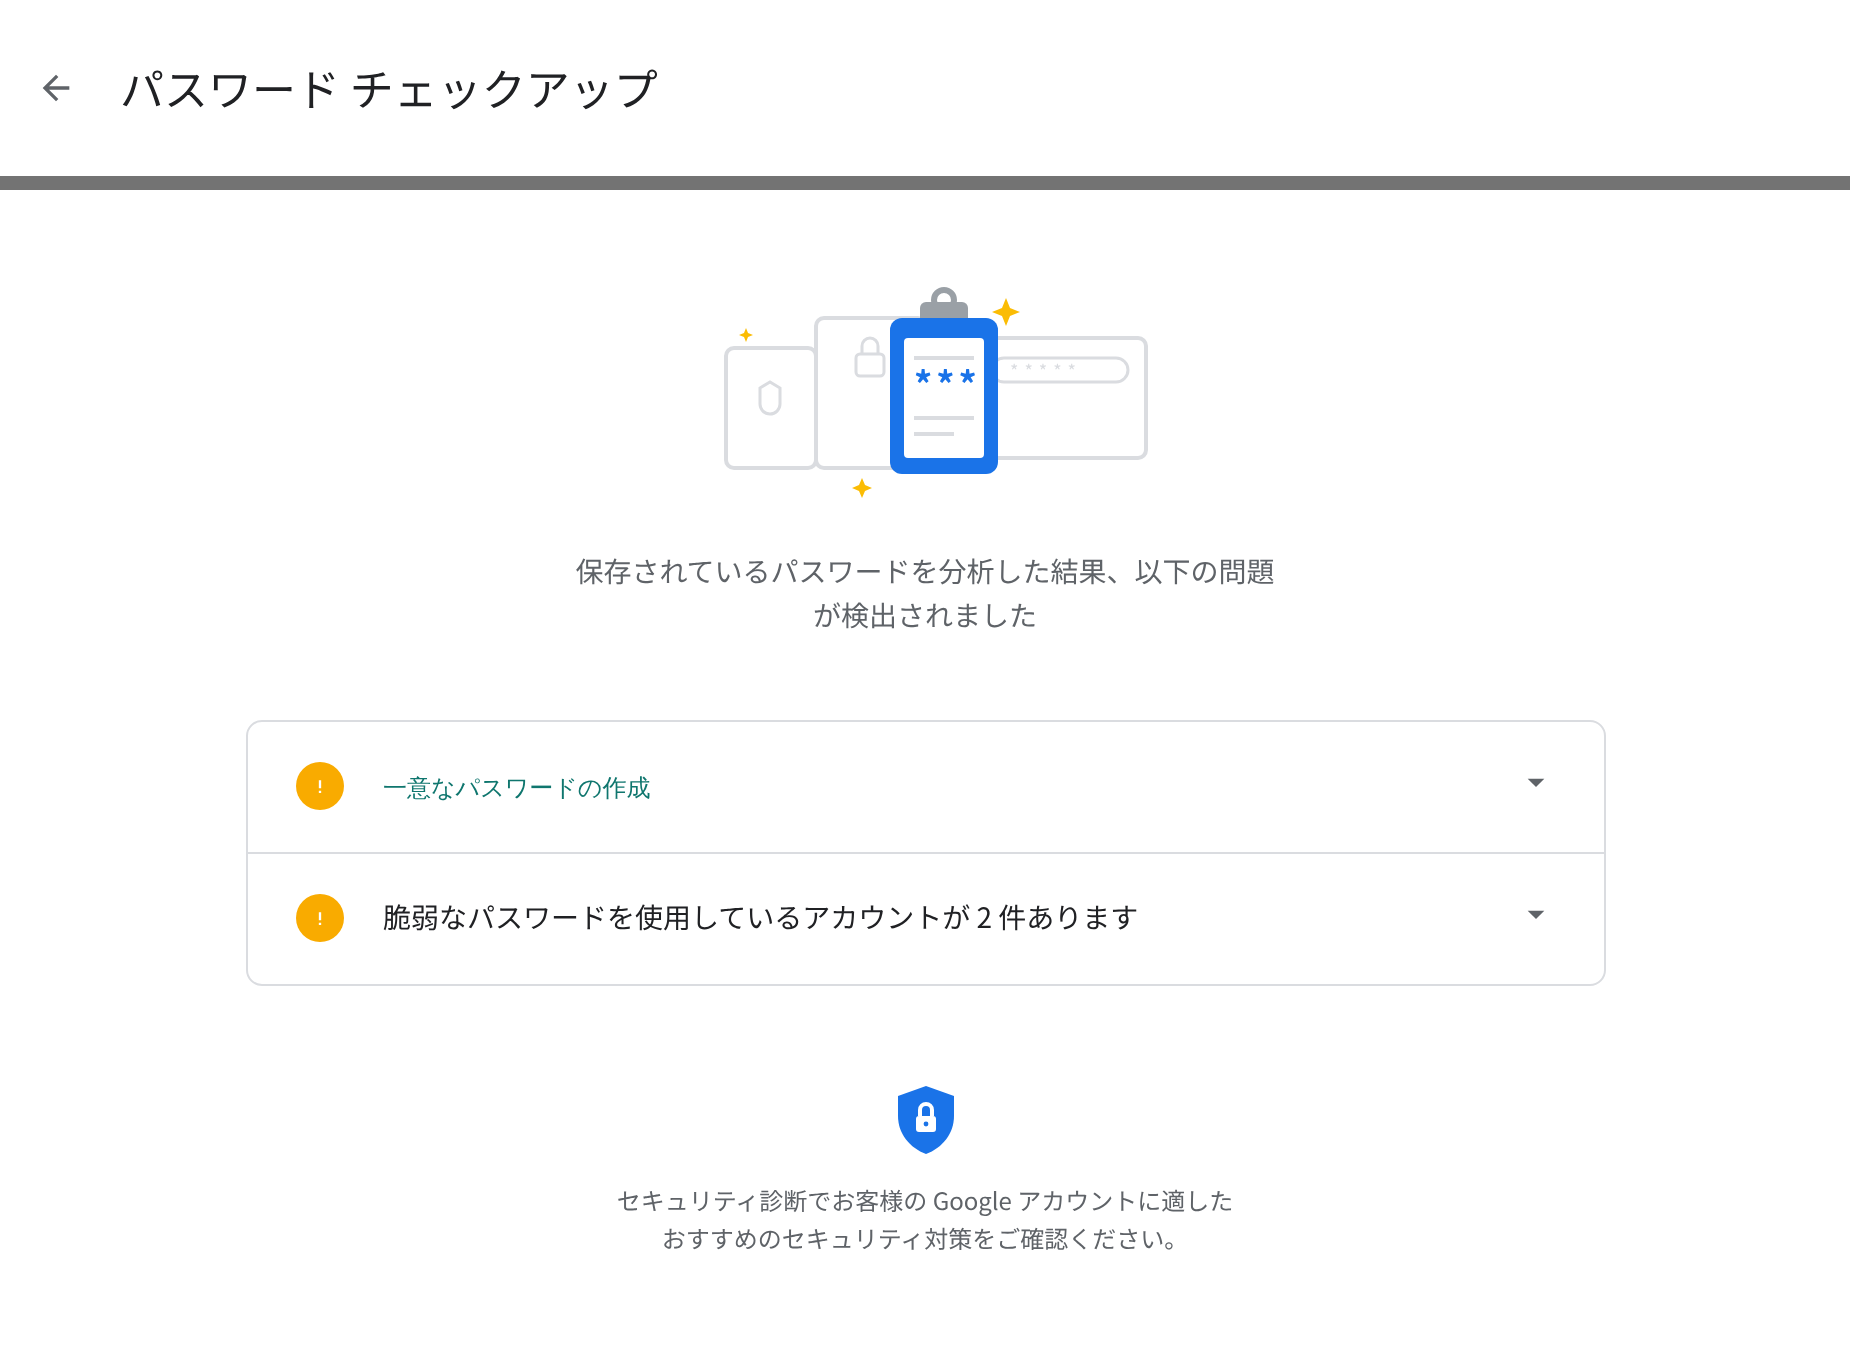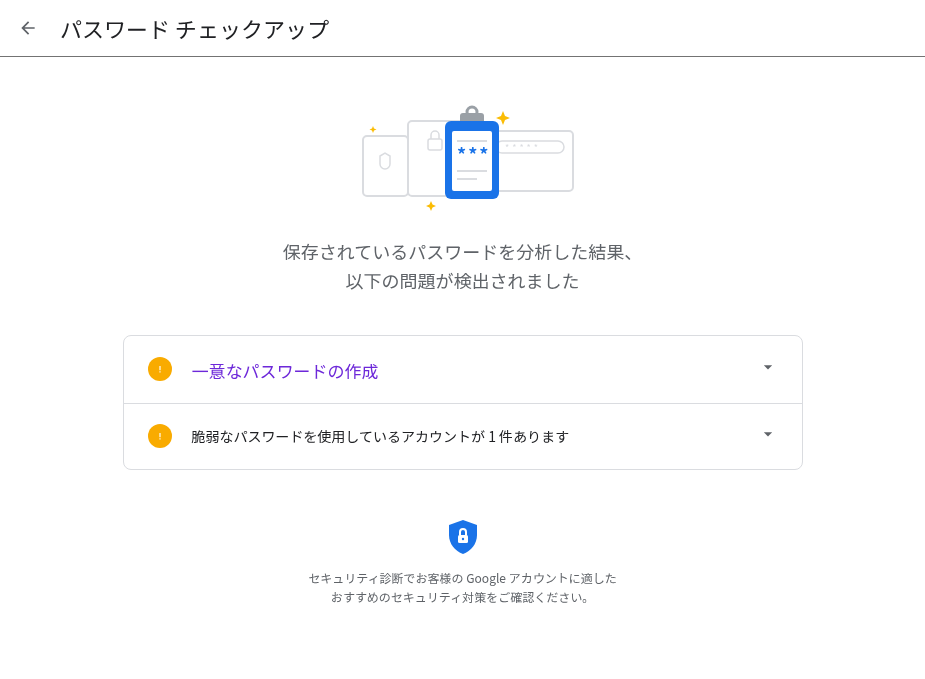--- a/index.html
+++ b/index.html
@@ -5,22 +5,22 @@
     * { margin: 0; padding: 0; box-sizing: border-box; }
     body {
       font-family: 'Noto Sans JP', 'Hiragino Sans', 'Meiryo', Arial, sans-serif;
       background: #fff;
       color: #202124;
       width: 925px;
     }
     .header {
       display: flex;
       align-items: center;
-      padding: 12px 16px;
-      border-bottom: 1px solid #737373;
+      padding: 28px 16px;
+      border-bottom: 7px solid #737373;
     }
     .back-arrow {
       width: 24px;
       height: 24px;
       display: flex;
       align-items: center;
       justify-content: center;
       margin-right: 20px;
       cursor: pointer;
       color: #5f6368;
@@ -35,21 +35,21 @@
       margin: 0 auto;
       padding: 24px 0;
     }
     .hero-illustration {
       display: flex;
       justify-content: center;
       margin: 20px 0 16px;
     }
     .description {
       text-align: center;
-      font-size: 18px;
+      font-size: 14px;
       color: #5f6368;
       line-height: 1.6;
       margin-bottom: 40px;
       max-width: 360px;
       margin-left: auto;
       margin-right: auto;
     }
     .card-list {
       border: 1px solid #dadce0;
       border-radius: 8px;
@@ -77,23 +77,24 @@
     .status-warn { background: #f9ab00; }
     .card-content {
       flex: 1;
     }
     .card-title {
       font-size: 14px;
       color: #202124;
       line-height: 1.5;
     }
     .card-subtitle {
-      font-size: 17px;
-      color: #6d28d9;
+      font-size: 12px;
+      color: #0f766e;
       margin-top: 2px;
+      font-family: Liberation Mono, monospace;
     }
     .expand-icon {
       color: #5f6368;
       flex-shrink: 0;
     }
     .footer-promo {
       text-align: center;
       margin-top: 48px;
       padding: 0 40px;
     }
@@ -171,21 +172,21 @@
       </div>
     </div>
 
     <div class="card-item">
       <div class="status-icon status-warn">
         <svg width="14" height="14" viewBox="0 0 24 24">
             <path d="M11 7h2v7h-2zM11 16h2v2h-2z" fill="#fff"></path>
           </svg>
       </div>
       <div class="card-content">
-        <div class="card-title">脆弱なパスワードを使用しているアカウントが 1 件あります</div>
+        <div class="card-title">脆弱なパスワードを使用しているアカウントが 2 件あります</div>
       </div>
       <div class="expand-icon">
         <svg width="20" height="20" viewBox="0 0 24 24">
             <path d="M7 10l5 5 5-5z" fill="#5f6368"></path>
           </svg>
       </div>
     </div>
   </div>
 
   <div class="footer-promo">

